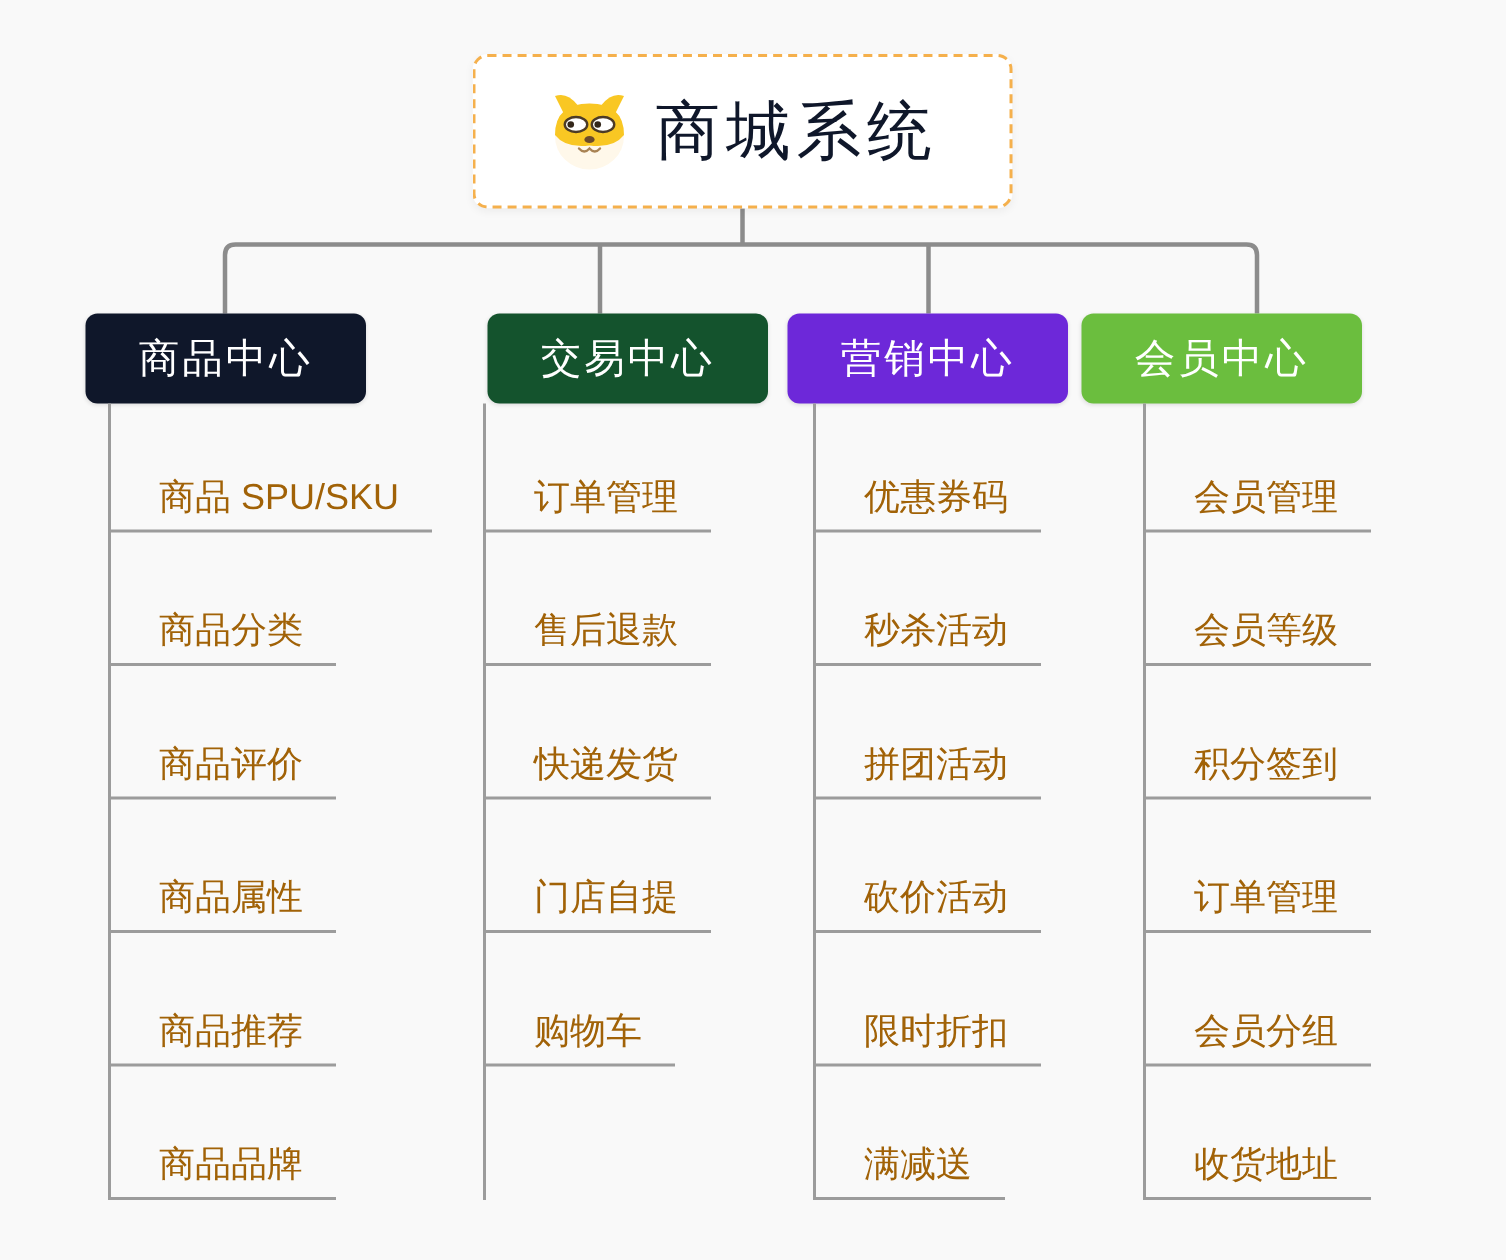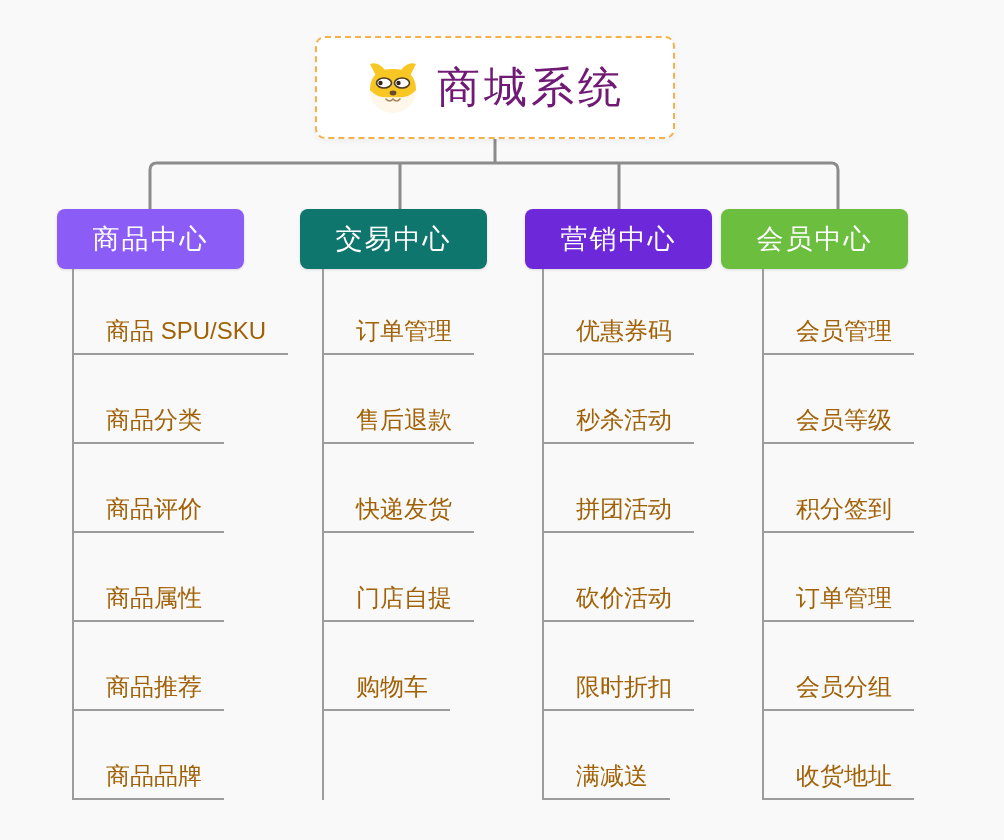--- a/index.html
+++ b/index.html
@@ -18,34 +18,34 @@
   .root{
     position:absolute;left:315px;top:36px;width:360px;height:103px;
     background:#ffffff;border:2px dashed #f5b04c;border-radius:10px;
     box-sizing:border-box;
     display:flex;align-items:center;justify-content:center;gap:16px;
     box-shadow:0 2px 6px rgba(0,0,0,.05);
     cursor:pointer;
   }
   .root-icon{display:flex;align-items:center;}
   .root-title{
-    font-size:43px;letter-spacing:4px;color:#701a75;font-weight:400;
+    font-size:43px;letter-spacing:4px;color:#0f172a;font-weight:400;
     white-space:nowrap;
   }
 
   
   .branch{
     position:absolute;top:209px;width:187px;height:60px;
     border-radius:8px;color:#ffffff;font-size:27px;letter-spacing:2px;
     display:flex;align-items:center;justify-content:center;
     box-shadow:0 1px 3px rgba(0,0,0,.12);
     cursor:pointer;white-space:nowrap;
   }
-  .b0{left:57px;background:#8b5cf6;}
-  .b1{left:300px;background:#0f766e;}
+  .b0{left:57px;background:#0f172a;}
+  .b1{left:325px;background:#14532d;}
   .b2{left:525px;background:#6d28d9;}
   .b3{left:721px;background:#6bbe3e;}
 
   
   .col{
     position:absolute;top:269px;height:531px;width:240px;
     border-left:2px solid #9c9c9c;
   }
   .c0{left:72px;}
   .c1{left:322px;}

